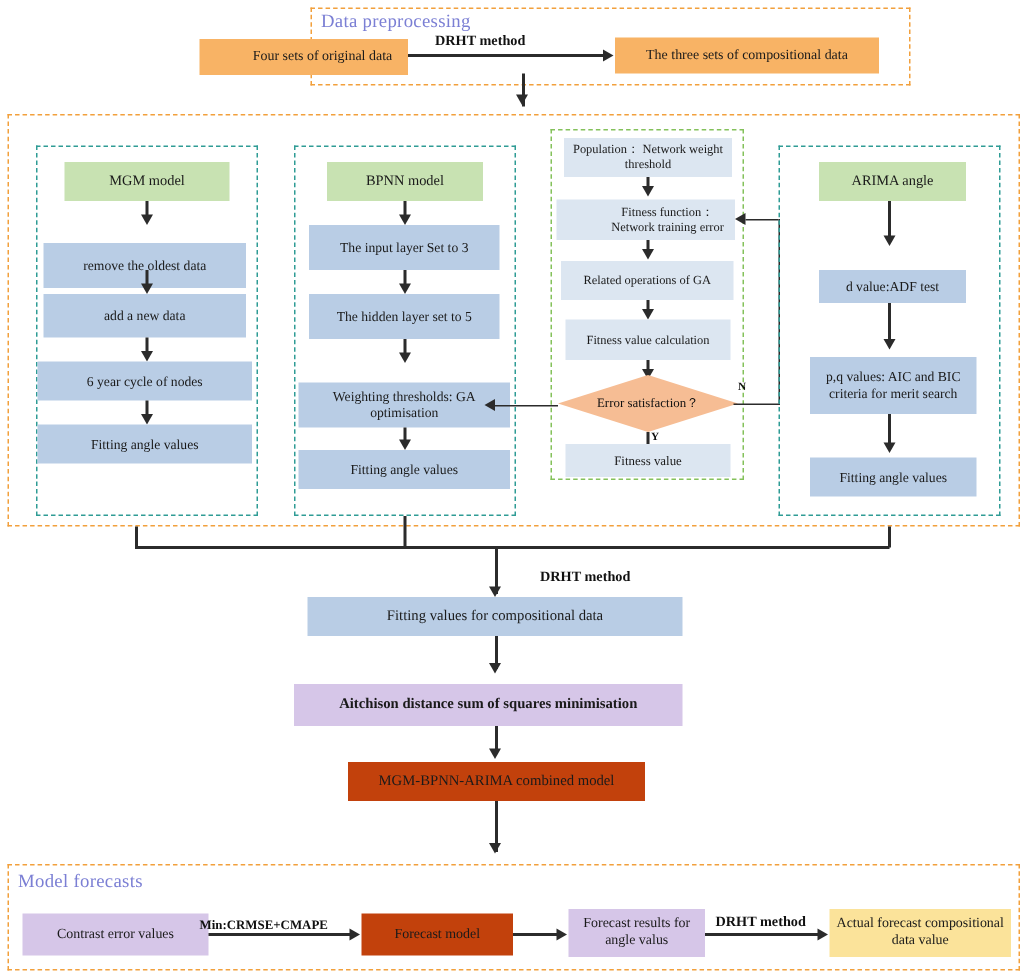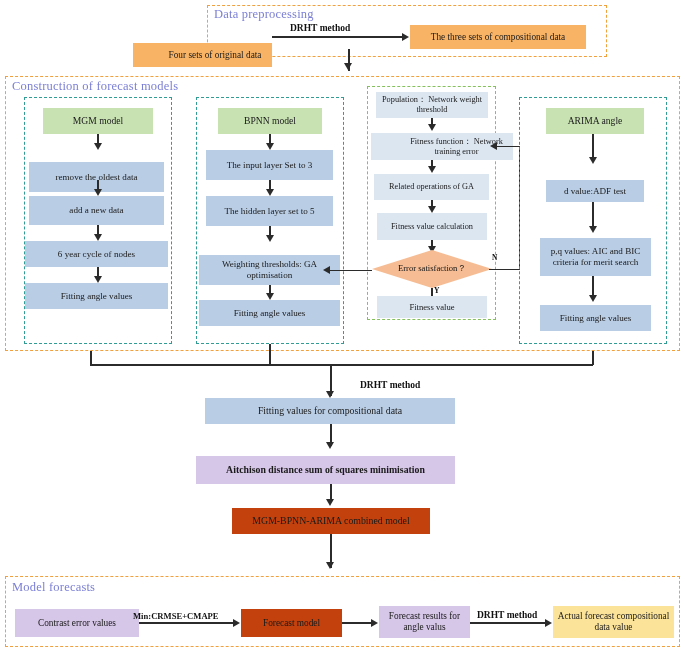--- a/index.html
+++ b/index.html
@@ -50,33 +50,32 @@
     font-weight:bold;color:#111;white-space:nowrap;}
 </style>
 </head>
 <body>
 
 <div id="root">
 
   <div class="group g-orange" style="left:207px;top:5px;width:400px;height:52px;"></div>
   <div class="group-title" style="left:214px;top:7px;">Data preprocessing</div>
 
-  <div class="box b-orange-strong" style="left:133px;top:43px;width:139px;height:24px;font-size:9.3px;padding-left:28px;">Four sets of original data</div>
+  <div class="box b-orange-strong" style="left:133px;top:26px;width:139px;height:24px;font-size:9.3px;padding-left:28px;">Four sets of original data</div>
 
   <div class="box b-orange-strong" style="left:410px;top:25px;width:176px;height:24px;font-size:9.3px;">The three sets of compositional data</div>
 
   <div class="hline" style="left:272px;top:36.2px;width:131px;"></div>
   <div class="arrow-r" style="left:402px;top:32.5px;"></div>
   <div class="edge-label" style="left:290px;top:23px;">DRHT method</div>
 
   <div class="vline" style="left:348px;top:49px;height:22px;"></div>
   <div class="arrow-d" style="left:344px;top:63px;"></div>
 
   <div class="group g-orange" style="left:5px;top:76px;width:675px;height:275px;"></div>
-  <div class="group-title" style="left:12px;top:79px;">Construction of forecast models</div>
 
   <div class="group g-teal" style="left:24px;top:97px;width:148px;height:247px;"></div>
 
   <div class="box b-green" style="left:43px;top:108px;width:110px;height:26px;font-size:9.6px;text-align:center;">MGM model</div>
   <div class="vline" style="left:97.2px;top:134px;height:13px;"></div>
   <div class="arrow-d" style="left:93.5px;top:143px;"></div>
 
   <div class="box b-blue" style="left:29px;top:162px;width:135px;height:30px;font-size:9.1px;">remove  the oldest data</div>
   <div class="vline" style="left:97.2px;top:180px;height:13px;"></div>
   <div class="arrow-d" style="left:93.5px;top:189px;"></div>
@@ -110,21 +109,21 @@
   <div class="arrow-d" style="left:265.5px;top:293px;"></div>
 
   <div class="box b-blue" style="left:199px;top:300px;width:141px;height:26px;font-size:9.1px;">Fitting angle values</div>
 
   <div class="group g-green" style="left:367px;top:86px;width:129px;height:234px;"></div>
 
   <div class="box b-lblue" style="left:376px;top:92px;width:112px;height:26px;font-size:8.3px;">Population： Network weight threshold</div>
   <div class="vline" style="left:431.2px;top:118px;height:9px;"></div>
   <div class="arrow-d" style="left:427.5px;top:124px;"></div>
 
-  <div class="box b-lblue" style="left:371px;top:133px;width:142px;height:27px;font-size:8.3px;padding-left:32px;">Fitness function： Network training error</div>
+  <div class="box b-lblue" style="left:371px;top:133px;width:119px;height:27px;font-size:8.3px;padding-left:32px;">Fitness function： Network training error</div>
   <div class="vline" style="left:431.2px;top:160px;height:9px;"></div>
   <div class="arrow-d" style="left:427.5px;top:166px;"></div>
 
   <div class="box b-lblue" style="left:374px;top:174px;width:115px;height:26px;font-size:8.3px;">Related operations of GA</div>
   <div class="vline" style="left:431.2px;top:200px;height:9px;"></div>
   <div class="arrow-d" style="left:427.5px;top:206px;"></div>
 
   <div class="box b-lblue" style="left:377px;top:213px;width:110px;height:27px;font-size:8.3px;">Fitness value calculation</div>
   <div class="vline" style="left:431.2px;top:240px;height:9px;"></div>
   <div class="arrow-d" style="left:427.5px;top:246px;"></div>

